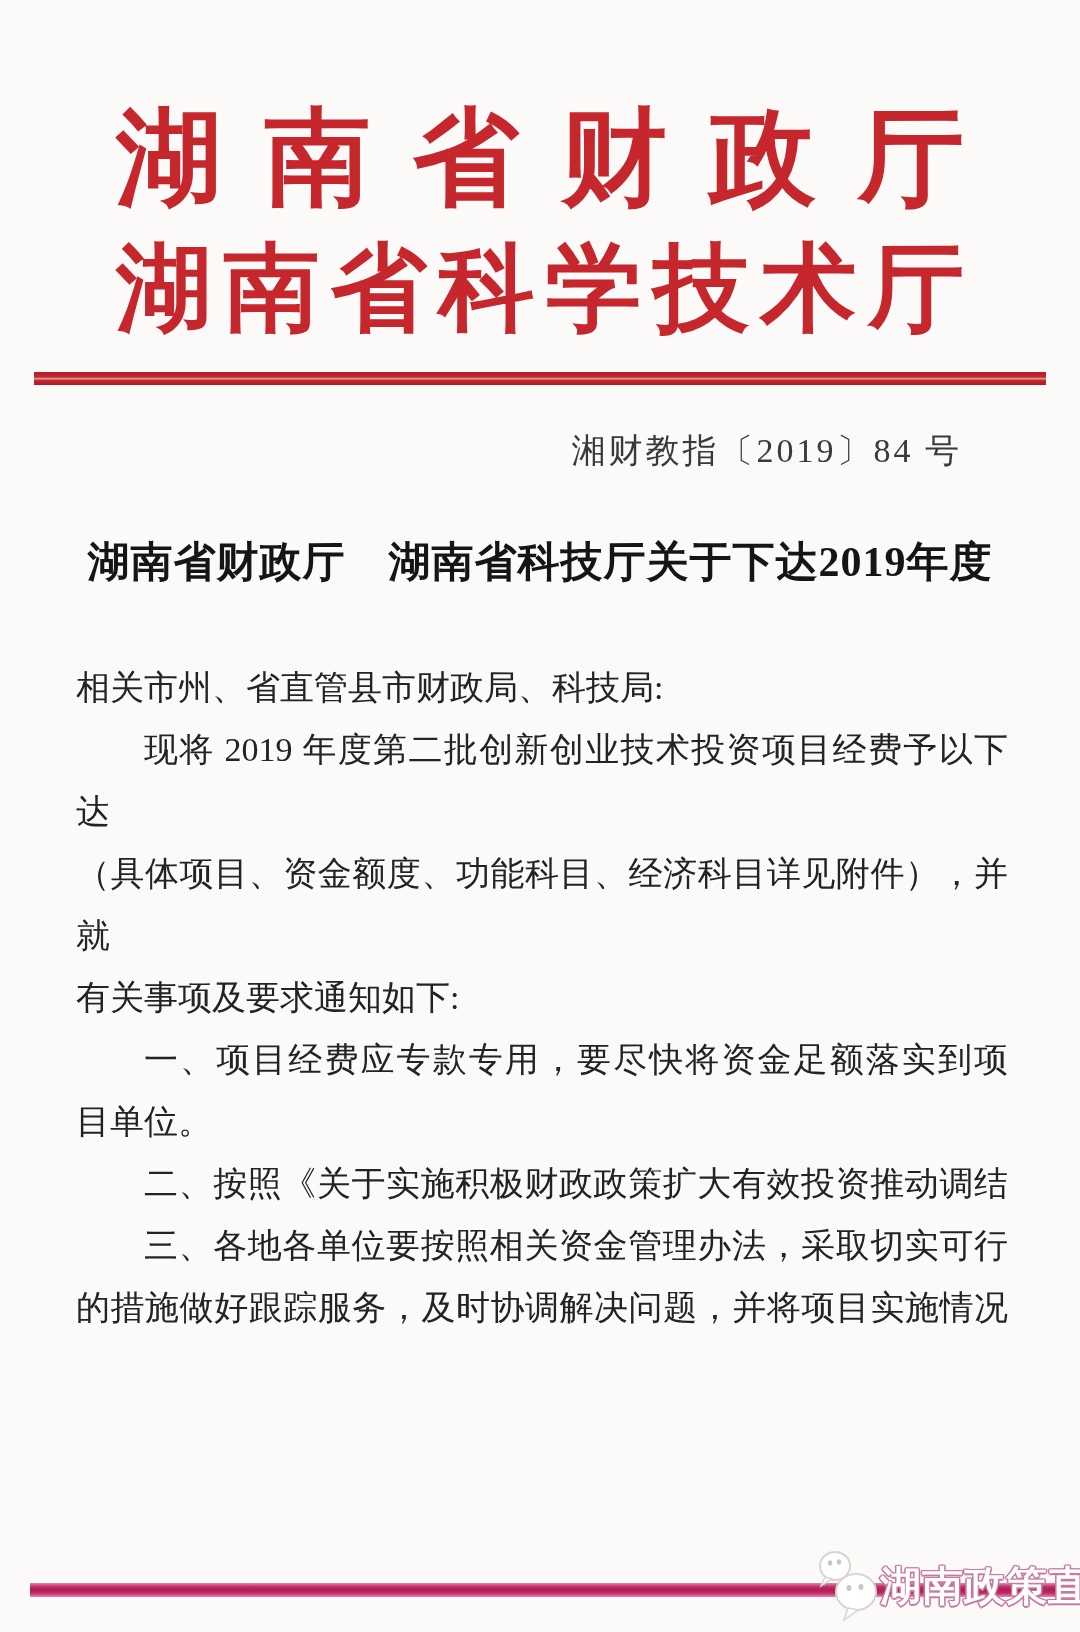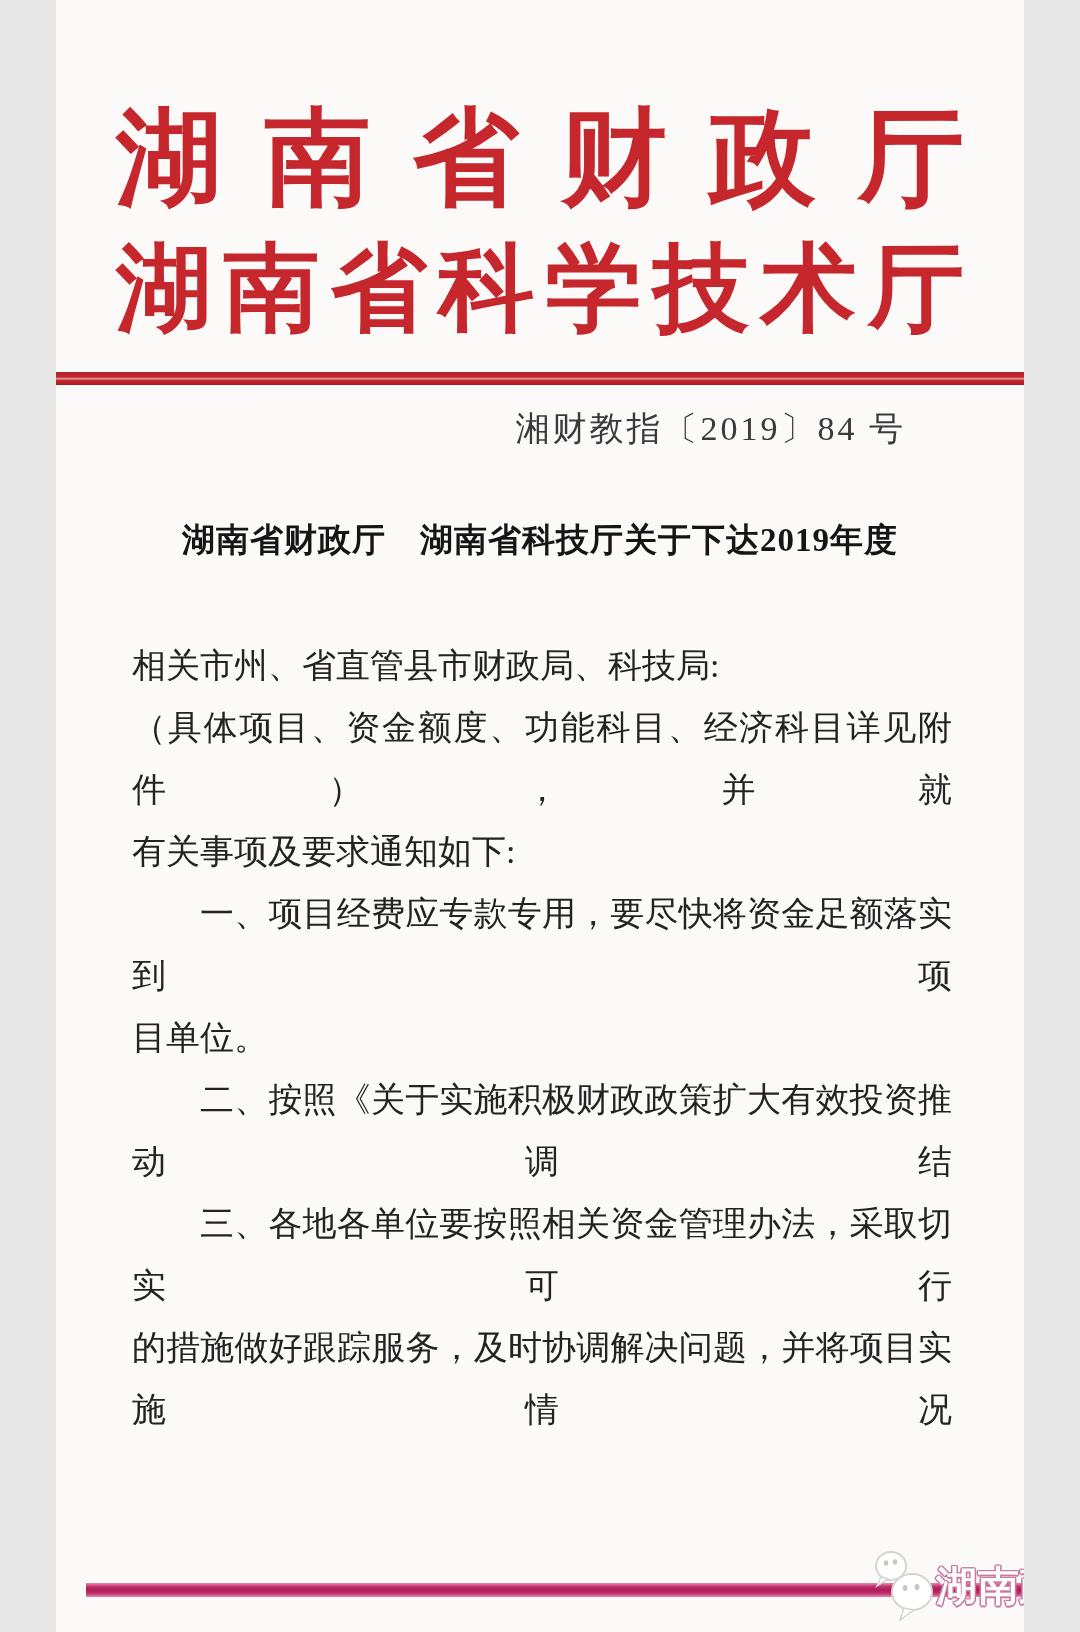--- a/index.html
+++ b/index.html
@@ -1,19 +1,19 @@
 <!DOCTYPE html>
 <html><head>
 <meta charset="utf-8">
 <style>
   * { margin: 0; padding: 0; box-sizing: border-box; }
   html, body { background: #e8e8e8; }
   .page {
     position: relative;
-    width: 968px;
+    width: 1080px;
     height: 1632px;
     margin: 0 auto;
     background: #fbfaf9;
     overflow: hidden;
     font-family: "Liberation Serif", "DejaVu Serif", serif;
   }
   
   .letterhead { padding-top: 90px; }
   .lh-line {
     width: 848px;
@@ -30,33 +30,33 @@
     width: 1012px;
     height: 13px;
     margin: 30px auto 0;
     background: linear-gradient(180deg,
       #b2212a 0%, #c5272d 40%,
       #dd9090 47%, #dd9090 55%,
       #c5272d 62%, #a91d24 100%);
   }
   
   .doc-number {
-    margin-top: 22px;
+    margin-top: 44px;
     padding-right: 118px;
     text-align: right;
     font-size: 34px;
     line-height: 44px;
     letter-spacing: 3px;
     color: #3a3a3c;
   }
   
   .doc-title {
     margin: 56px 60px 0;
     text-align: center;
-    font-size: 33px;
+    font-size: 42px;
     line-height: 66px;
     font-weight: 700;
     color: #151515;
     letter-spacing: 1px;
   }
   
   .doc-body {
     margin: 62px 72px 0 76px;
     font-size: 34px;
     line-height: 62px;
@@ -117,20 +117,21 @@
   <div class="doc-number">湘财教指〔2019〕84 号</div>
 
   <div class="doc-title">
     <div>湖南省财政厅　湖南省科技厅关于下达2019年度</div>
   </div>
 
   <div class="doc-body">
     <div class="body-line">相关市州、省直管县市财政局、科技局:</div>
 
     <div>
+      <div class="body-line fill indent">现将 2019 年度第二批创新创业技术投资项目经费予以下达</div>
       <div class="body-line fill">（具体项目、资金额度、功能科目、经济科目详见附件），并就</div>
       <div class="body-line">有关事项及要求通知如下:</div>
     </div>
 
     <div>
       <div class="body-line fill indent">一、项目经费应专款专用，要尽快将资金足额落实到项</div>
       <div class="body-line">目单位。</div>
     </div>
 
     <div>

